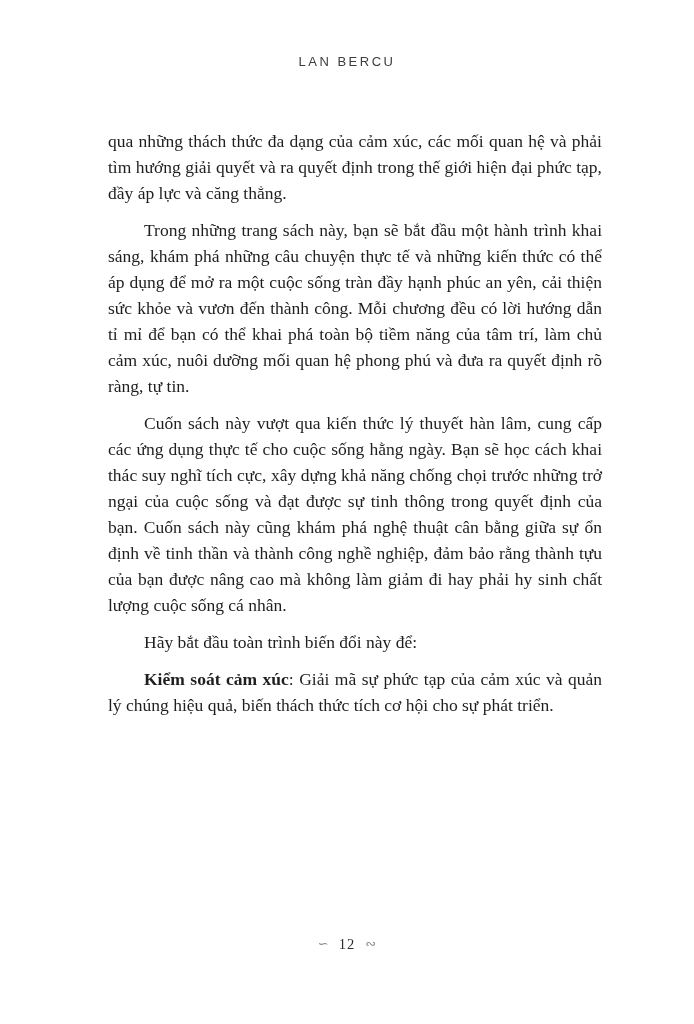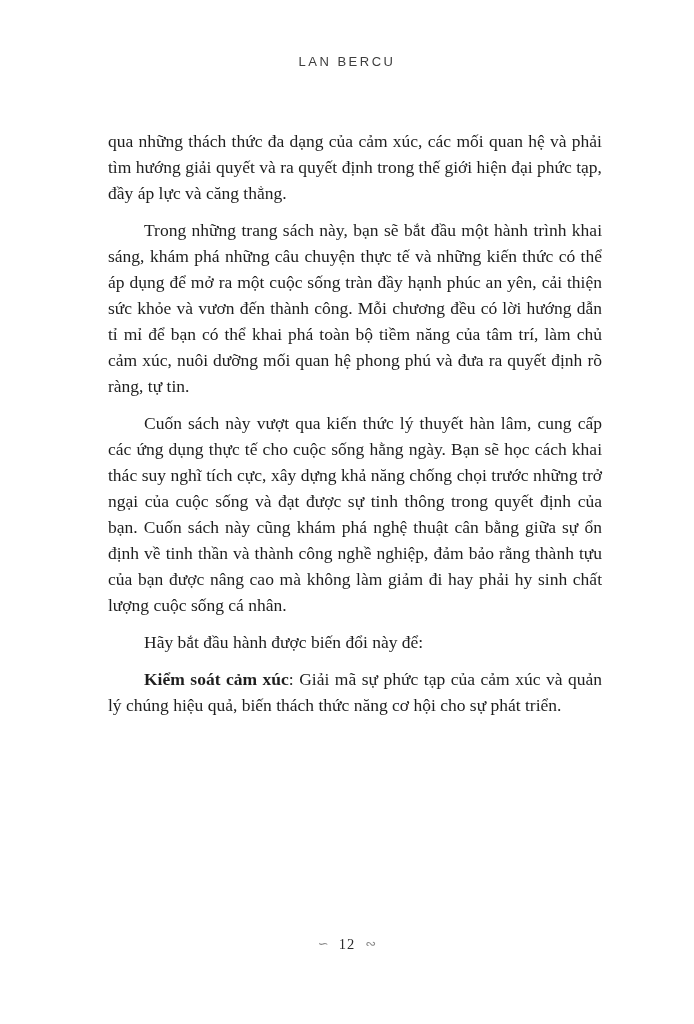--- a/index.html
+++ b/index.html
@@ -75,23 +75,23 @@
   <div class="running-head">LAN BERCU</div>
 
   <div class="body-text">
 
     <p class="para no-indent"><span class="lead"></span><span>qua những thách thức đa dạng của cảm xúc, các mối quan hệ và phải tìm hướng giải quyết và ra quyết định trong thế giới hiện đại phức tạp, đầy áp lực và căng thẳng.</span></p>
 
     <p class="para"><span class="lead"></span><span>Trong những trang sách này, bạn sẽ bắt đầu một hành trình khai sáng, khám phá những câu chuyện thực tế và những kiến thức có thể áp dụng để mở ra một cuộc sống tràn đầy hạnh phúc an yên, cải thiện sức khỏe và vươn đến thành công. Mỗi chương đều có lời hướng dẫn tỉ mỉ để bạn có thể khai phá toàn bộ tiềm năng của tâm trí, làm chủ cảm xúc, nuôi dưỡng mối quan hệ phong phú và đưa ra quyết định rõ ràng, tự tin.</span></p>
 
     <p class="para"><span class="lead"></span><span>Cuốn sách này vượt qua kiến thức lý thuyết hàn lâm, cung cấp các ứng dụng thực tế cho cuộc sống hằng ngày. Bạn sẽ học cách khai thác suy nghĩ tích cực, xây dựng khả năng chống chọi trước những trở ngại của cuộc sống và đạt được sự tinh thông trong quyết định của bạn. Cuốn sách này cũng khám phá nghệ thuật cân bằng giữa sự ổn định về tinh thần và thành công nghề nghiệp, đảm bảo rằng thành tựu của bạn được nâng cao mà không làm giảm đi hay phải hy sinh chất lượng cuộc sống cá nhân.</span></p>
 
-    <p class="para"><span class="lead"></span><span>Hãy bắt đầu hành được biến đổi này để:</span></p>
+    <p class="para"><span class="lead"></span><span>Hãy bắt đầu toàn trình biến đổi này để:</span></p>
 
-    <p class="para"><span class="lead">Kiểm soát cảm xúc</span><span>: Giải mã sự phức tạp của cảm xúc và quản lý chúng hiệu quả, biến thách thức năng cơ hội cho sự phát triển.</span></p>
+    <p class="para"><span class="lead">Kiểm soát cảm xúc</span><span>: Giải mã sự phức tạp của cảm xúc và quản lý chúng hiệu quả, biến thách thức tích cơ hội cho sự phát triển.</span></p>
 
 
   </div>
 
   <div class="footer">
     <span class="orn">∽</span><span class="pagenum">12</span><span class="orn">∾</span>
   </div>
 
 </div>
 

